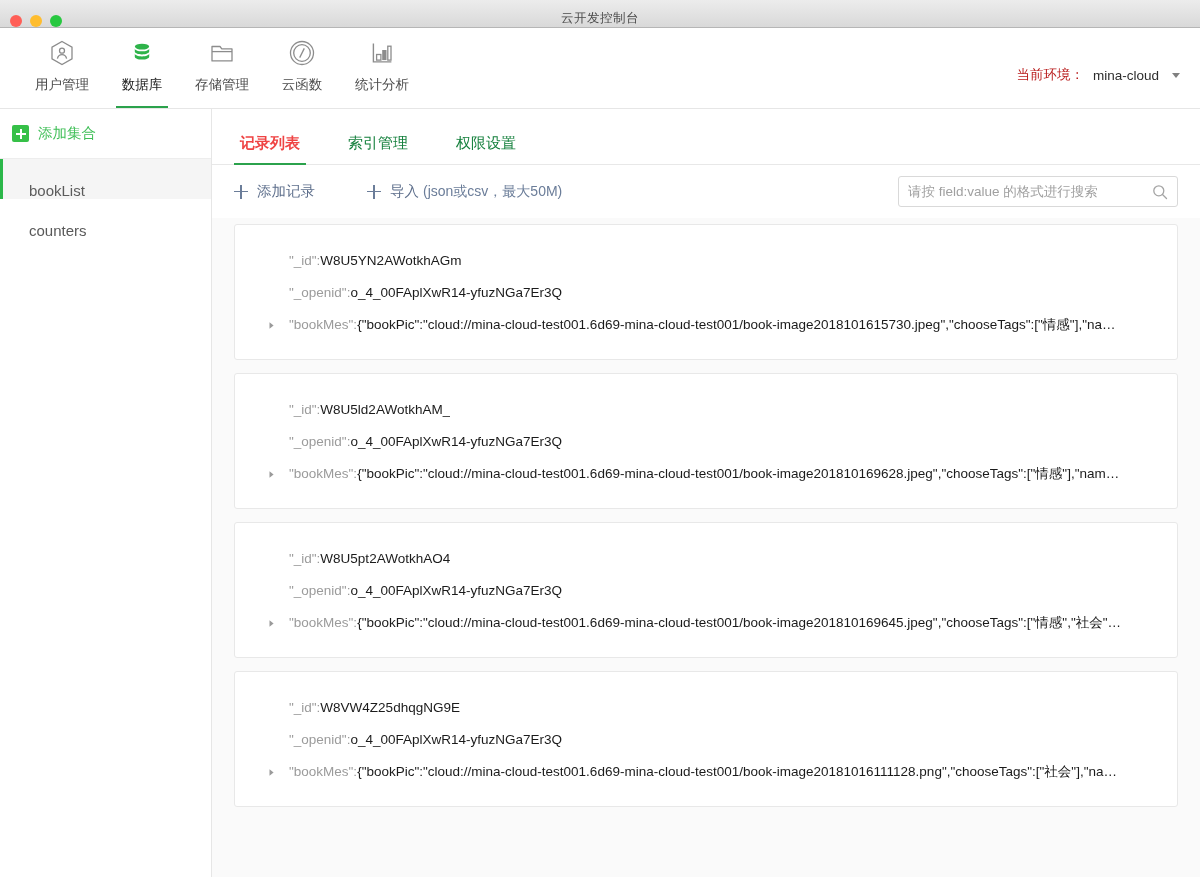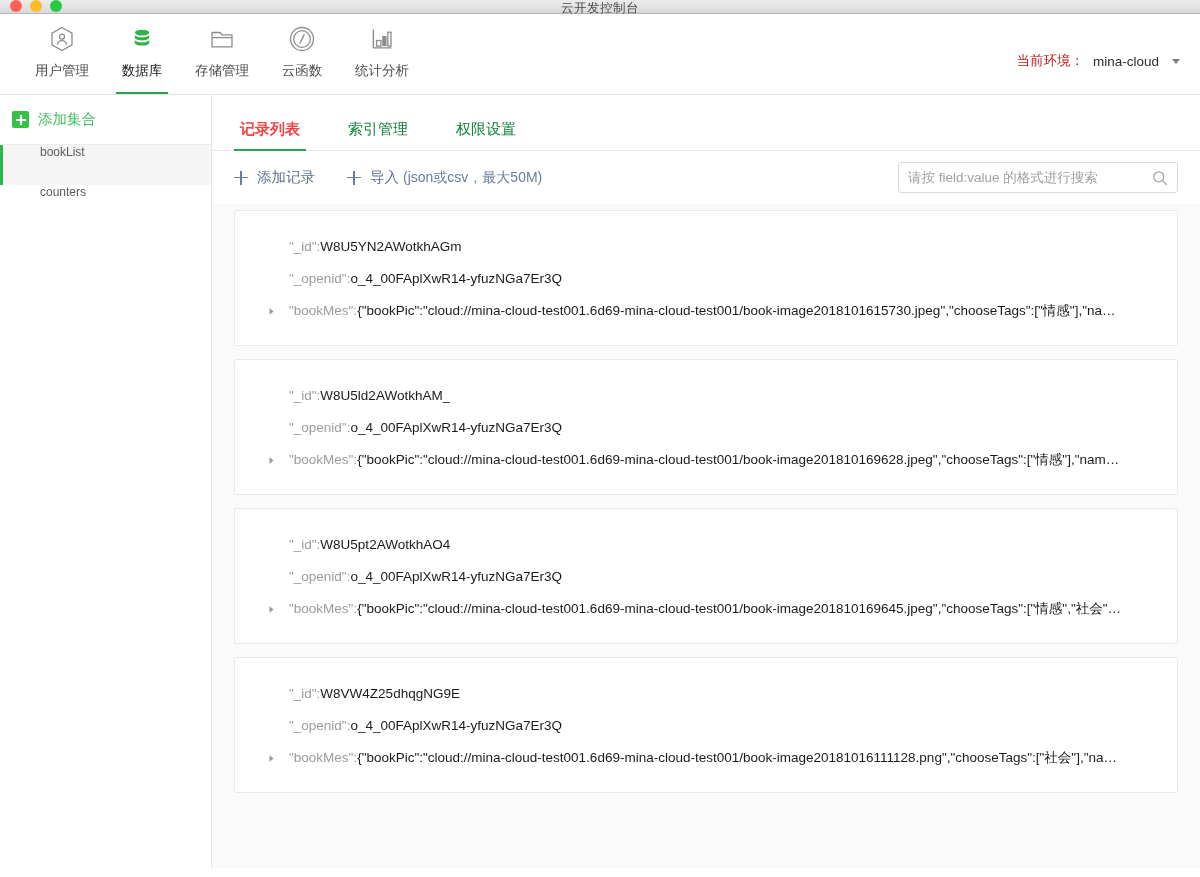--- a/index.html
+++ b/index.html
@@ -4,24 +4,24 @@
 <style>
   * { box-sizing: border-box; margin: 0; padding: 0; }
   html, body {
     width: 1200px; height: 877px;
     font-family: "Liberation Sans", "DejaVu Sans", sans-serif;
     background: #fff; overflow: hidden;
   }
 
   
   .titlebar {
-    height: 14px; width: 100%;
+    height: 28px; width: 100%;
     background: linear-gradient(to bottom, #ececec, #d9d9d9);
     border-bottom: 1px solid #b6b6b6;
-    display: flex; align-items: flex-start; position: relative;
+    display: flex; align-items: flex-end; position: relative;
   }
   .traffic { display: flex; gap: 8px; padding-left: 10px; }
   .dot { width: 12px; height: 12px; border-radius: 50%; }
   .dot.red { background: #ff5f57; }
   .dot.yellow { background: #ffbd2e; }
   .dot.green { background: #28c840; }
   .win-title {
     position: absolute; left: 0; right: 0; text-align: center;
     font-size: 12.5px; color: #4a4a4a; letter-spacing: .5px;
   }
@@ -74,22 +74,22 @@
     width: 17px; height: 17px; background: #36c048; border-radius: 2px;
     position: relative; flex: none;
   }
   .plus-box::before, .plus-box::after {
     content: ""; position: absolute; background: #fff;
   }
   .plus-box::before { left: 3.5px; right: 3.5px; top: 7.5px; height: 2px; }
   .plus-box::after { top: 3.5px; bottom: 3.5px; left: 7.5px; width: 2px; }
   .add-collection-label { font-size: 14.5px; color: #3fbf57; }
   .coll-item {
-    height: 40px; display: flex; align-items: flex-start; padding-left: 40px;
-    font-size: 12px; color: #595959; cursor: pointer; position: relative;
+    height: 40px; display: flex; align-items: flex-end; padding-left: 29px;
+    font-size: 15px; color: #595959; cursor: pointer; position: relative;
   }
   .coll-item.active { background: #f5f5f5; color: #5c5c5c; }
   .coll-item.active::before {
     content: ""; position: absolute; left: 0; top: 0; bottom: 0;
     width: 3px; background: #2bb749;
   }
 
   
   .main { flex: 1; background: #fafafa; display: flex; flex-direction: column; min-width: 0; }
   .tabs {
@@ -105,21 +105,21 @@
     content: ""; position: absolute; left: 0; right: 0; bottom: -1px;
     height: 2.5px; background: #2ba24c;
   }
 
   .toolbar {
     height: 53px; background: #fff; display: flex; align-items: center;
     padding: 0 22px; flex: none;
   }
   .tool-btn {
     display: flex; align-items: center; gap: 9px; cursor: pointer;
-    font-size: 14.5px; color: #5e6f8c; margin-right: 32px;
+    font-size: 14.5px; color: #5e6f8c; margin-right: 52px;
   }
   .tool-plus {
     width: 14px; height: 14px; position: relative; flex: none;
   }
   .tool-plus::before, .tool-plus::after {
     content: ""; position: absolute; background: #6b7d99;
   }
   .tool-plus::before { left: 0; right: 0; top: 6px; height: 1.7px; }
   .tool-plus::after { top: 0; bottom: 0; left: 6px; width: 1.7px; }
   .tool-hint { font-size: 14px; color: #6b7d99; margin-left: 4px; }

